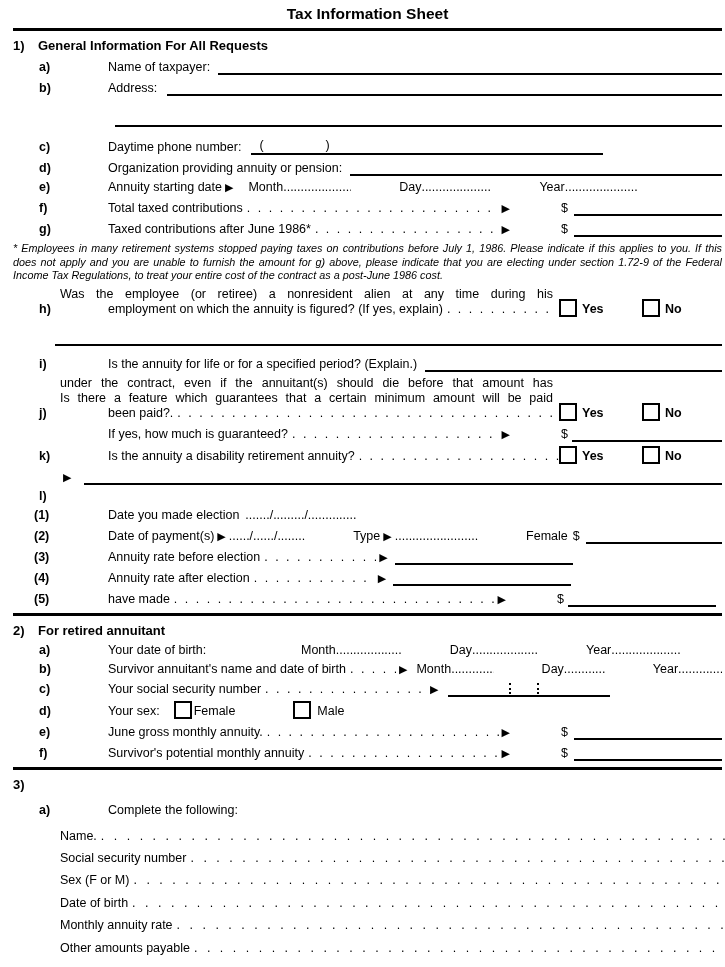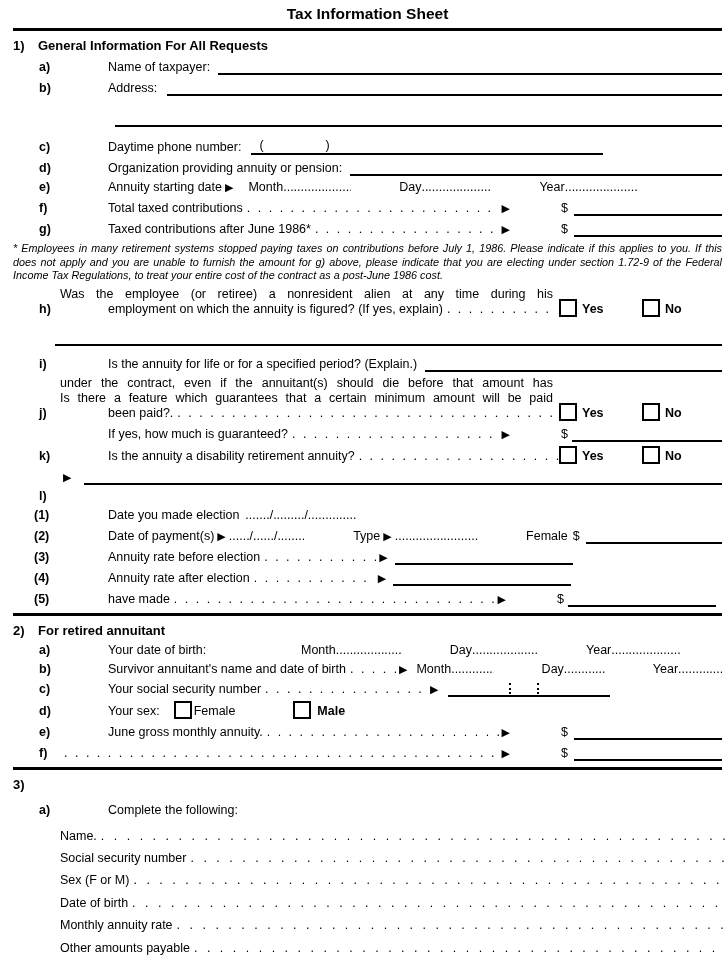--- a/index.html
+++ b/index.html
@@ -301,34 +301,35 @@
       </span>
     <span class="grow"></span>
   </div>
 
   <div class="item">
     <span class="ltr">d)</span>
     <span class="lbl">Your sex:</span>
     <span class="cb" style="margin-left:14px;"></span>
     <span class="lbl" style="margin-left:2px;font-weight:400;">Female</span>
     <span class="cb" style="margin-left:58px;"></span>
-    <span class="lbl" style="margin-left:6px;font-weight:700;">Male</span>
+    <span class="lbl" style="margin-left:6px;font-weight:400;">Male</span>
   </div>
 
   <div class="item">
     <span class="ltr">e)</span>
     <span class="lbl">June gross monthly annuity.</span>
     <span class="lead">. . . . . . . . . . . . . . . . . . . . . . . . . . . . . . . . . . . . . . . . . . . . . . . . . . . . . . . . . . . . . . . . . . . . . . . . . . . . . . . .</span>
     <span class="ar">▶</span>
     <span class="lbl">$</span>
     <span class="blank" style="flex:0 0 148px;margin-left:6px;"></span>
   </div>
 
   <div class="item">
     <span class="ltr">f)</span>
+    <span class="lbl">Survivor's potential monthly annuity</span>
     <span class="lead">. . . . . . . . . . . . . . . . . . . . . . . . . . . . . . . . . . . . . . . . . . . . . . . . . . . . . . . . . . . . . . . . . . . . . . . . . . . . . . . .</span>
     <span class="ar">▶</span>
     <span class="lbl">$</span>
     <span class="blank" style="flex:0 0 148px;margin-left:6px;"></span>
   </div>
 
   <div class="rule" style="margin-top:6px;"></div>
 
   <div class="sec-head">
     <span class="sec-num">3)</span>

